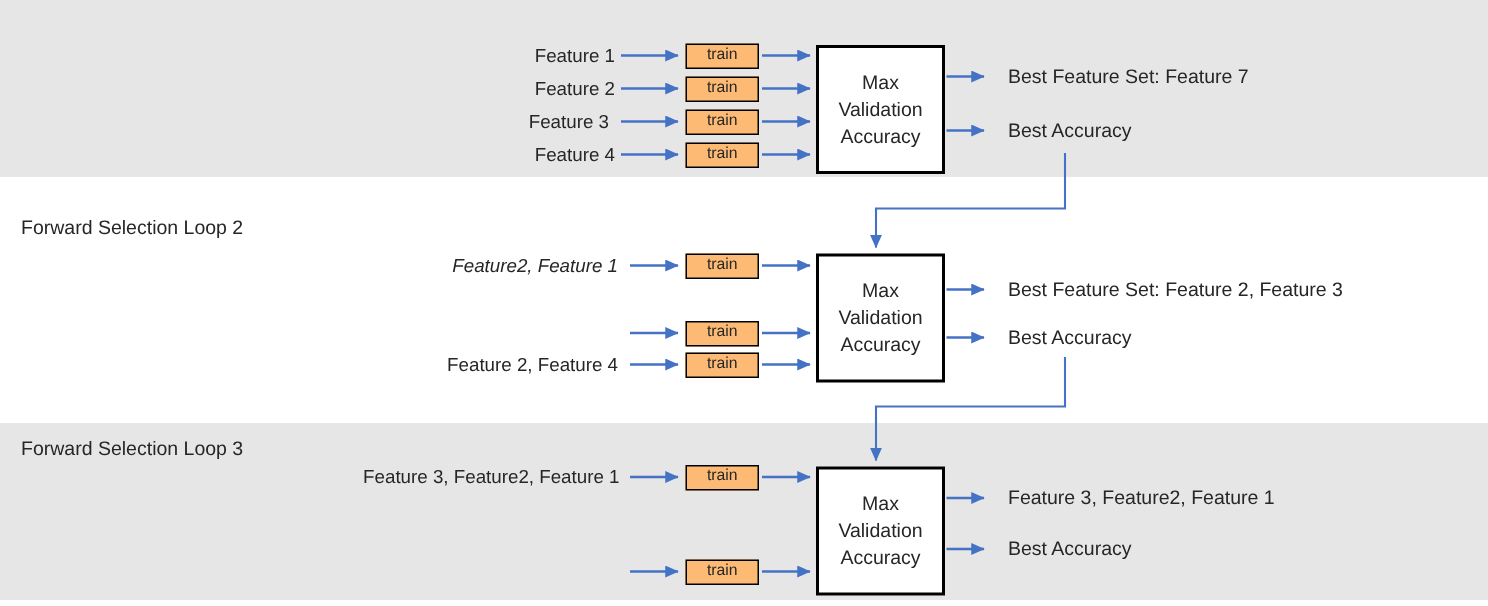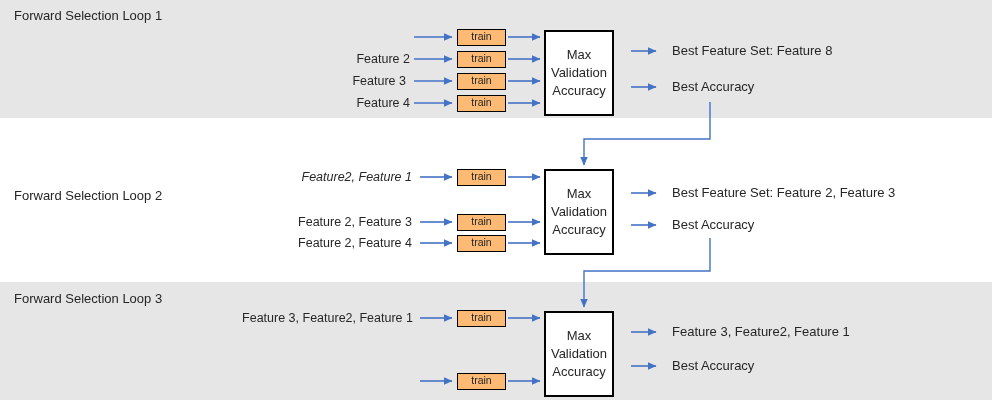--- a/index.html
+++ b/index.html
@@ -11,21 +11,21 @@
   #band-1 { top:0; height:118px; }
   #band-3 { top:282px; height:118px; }
   .loop-title { position:absolute; font-size:13px; color:#262626; white-space:nowrap; }
   .in-label { position:absolute; font-size:12.5px; text-align:right; white-space:nowrap; height:18px; line-height:18px; }
   .train-box {
     position:absolute; left:457px; width:49px; height:17px; box-sizing:border-box;
     border:1.5px solid #000; background:#fdba74; font-size:10.5px; text-align:center;
     line-height:13px; color:#262626;
   }
   .max-box {
-    position:absolute; left:544px; width:70px; height:86px; box-sizing:border-box;
+    position:absolute; left:544px; width:86px; height:86px; box-sizing:border-box;
     border:2px solid #000; background:#fff; display:flex; flex-direction:column;
     align-items:center; justify-content:center; font-size:13px; line-height:18px;
     text-align:center; color:#262626;
   }
   .out-label { position:absolute; left:672px; font-size:13px; white-space:nowrap; height:18px; line-height:18px; }
   svg.arrows { position:absolute; top:0; left:0; pointer-events:none; }
   svg.arrows line, svg.arrows polyline { stroke:#4472C4; stroke-width:1.6; fill:none; }
   svg.arrows polyline.connector { stroke-width:1.4; }
 </style>
 </head>
@@ -74,44 +74,43 @@
     <line x1="420" y1="318" x2="452" y2="318" marker-end="url(#ah)"></line>
     <line x1="420" y1="381" x2="452" y2="381" marker-end="url(#ah)"></line>
 
     <line x1="508" y1="318" x2="540" y2="318" marker-end="url(#ah)"></line>
     <line x1="508" y1="381" x2="540" y2="381" marker-end="url(#ah)"></line>
 
     <line x1="631" y1="332" x2="656" y2="332" marker-end="url(#ah)"></line>
     <line x1="631" y1="366" x2="656" y2="366" marker-end="url(#ah)"></line>
   </svg>
 
-  <div class="loop-title" style="left:14px; top:8px;">Forward Selection Loop 1</div>
-  <div class="loop-title" style="left:14px; top:144px;margin-top:44px;">Forward Selection Loop 2</div>
+  <div class="loop-title" style="left:14px; top:144px;">Forward Selection Loop 2</div>
   <div class="loop-title" style="left:14px; top:291px;">Forward Selection Loop 3</div>
 
+  <div class="in-label" style="left:250px; width:160px; top:28px;">Feature 1</div>
   <div class="in-label" style="left:250px; width:160px; top:50px;text-align:right;">Feature 2</div>
   <div class="in-label" style="left:246px; width:160px; top:72px;">Feature 3</div>
   <div class="in-label" style="left:250px; width:160px; top:94px;">Feature 4</div>
 
   <div class="train-box" style="top:29px;">train</div>
   <div class="train-box" style="top:51px;">train</div>
   <div class="train-box" style="top:73px;">train</div>
   <div class="train-box" style="top:95px;">train</div>
 
   <div class="max-box" style="top:30px;">
     <span>Max</span>
     <span>Validation</span>
     <span>Accuracy</span>
   </div>
 
-  <div class="out-label" style="top:42px;">Best Feature Set: Feature 8</div>
+  <div class="out-label" style="top:42px;">Best Feature Set: Feature 7</div>
   <div class="out-label" style="top:78px;">Best Accuracy</div>
 
   <div class="in-label" style="left:252px; width:160px; top:168px;font-style:italic;">Feature2, Feature 1</div>
-  <div class="in-label" style="left:252px; width:160px; top:213px;">Feature 2, Feature 3</div>
   <div class="in-label" style="left:252px; width:160px; top:234px;">Feature 2, Feature 4</div>
 
   <div class="train-box" style="top:169px;">train</div>
   <div class="train-box" style="top:214px;">train</div>
   <div class="train-box" style="top:235px;">train</div>
 
   <div class="max-box" style="top:169px;">
     <span>Max</span>
     <span>Validation</span>
     <span>Accuracy</span>

